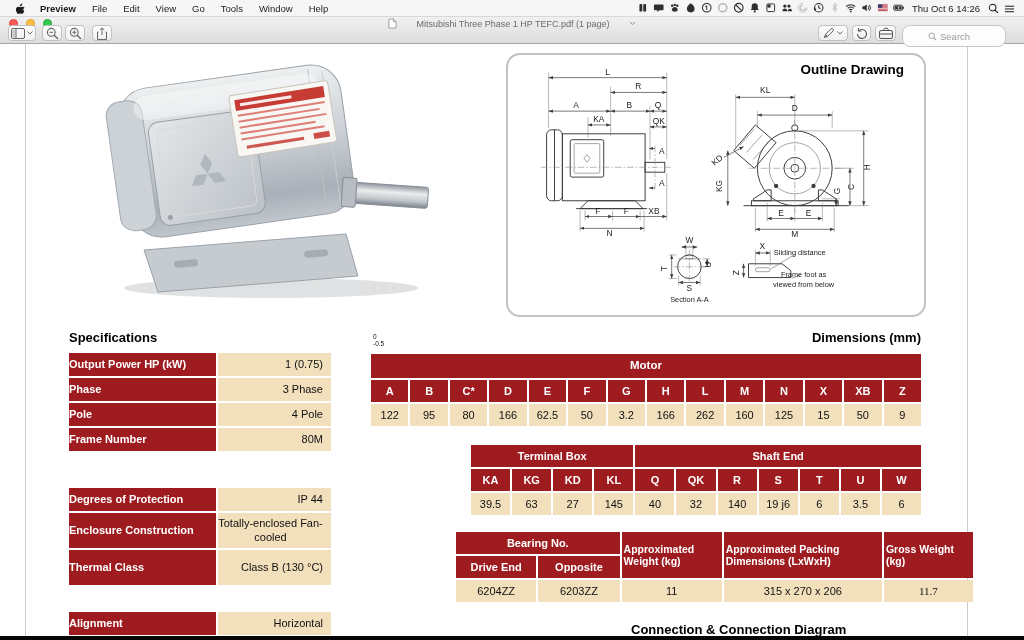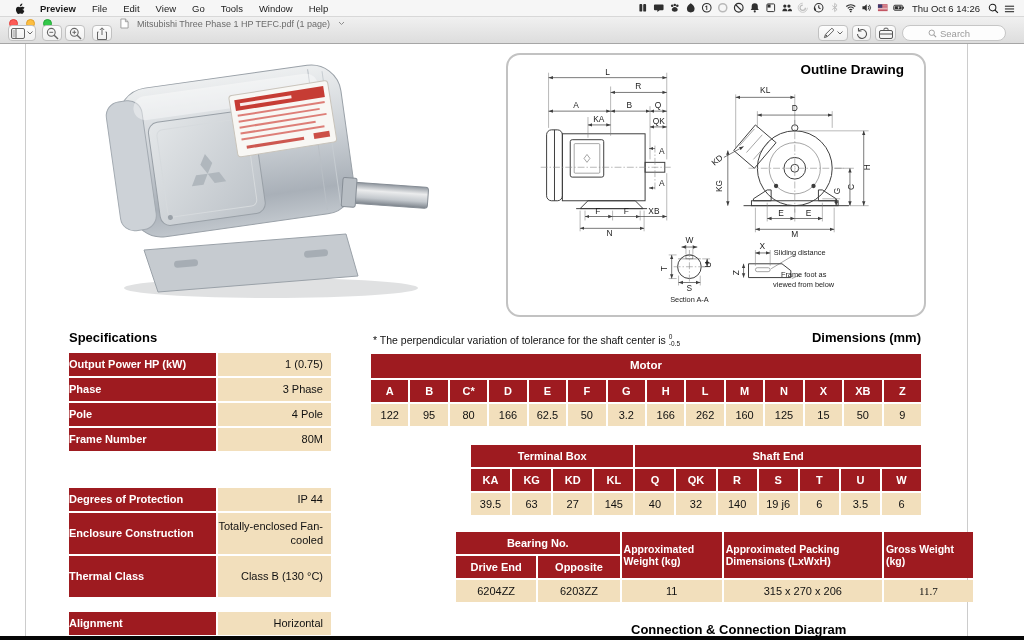--- a/index.html
+++ b/index.html
@@ -15,43 +15,43 @@
 .sicon{width:13px;height:13px;display:inline-flex;align-items:center;justify-content:center}
 .clock{font-size:9.5px;white-space:nowrap;margin:0 4px}
 
 
 .toolbar{position:absolute;top:16px;left:0;right:0;height:28px;background:linear-gradient(#f1f1f1,#dddddd);border-bottom:1px solid #a6a6a6;z-index:25}
 .tl{position:absolute;top:3px;left:9px;display:flex;gap:8px}
 .tl span{width:9px;height:9px;border-radius:50%;display:block}
 .tl-red{background:#fc5b57;border:1px solid #e1403c}
 .tl-yel{background:#fdbe40;border:1px solid #e0a02c}
 .tl-grn{background:#34c84a;border:1px solid #23a636}
-.win-title{position:absolute;top:2px;left:120px;right:120px;display:flex;align-items:center;gap:8px;font-size:9px;color:#6b6b6b;white-space:nowrap}
+.win-title{position:absolute;top:2px;left:120px;right:120px;display:flex;justify-content:center;align-items:center;gap:19px;font-size:9px;color:#6b6b6b;white-space:nowrap}
 .tbtn{position:absolute;top:9px;height:16px;border:1px solid #c1c1c1;border-radius:4px;background:linear-gradient(#fdfdfd,#f0f0f0);display:flex;align-items:center;justify-content:center;gap:2px;color:#5c5c5c}
-.search{position:absolute;top:9px;left:902px;width:104px;height:16px;border:1px solid #c6c6c6;border-radius:8px;background:#fdfdfd;display:flex;align-items:center;justify-content:center;gap:3px}
+.search{position:absolute;top:9px;left:902px;width:104px;height:22px;border:1px solid #c6c6c6;border-radius:8px;background:#fdfdfd;display:flex;align-items:center;justify-content:center;gap:3px}
 .search input{border:none;outline:none;background:transparent;font-size:9.5px;width:40px;color:#555;font-family:"Liberation Sans",sans-serif}
 .search input::placeholder{color:#9a9a9a}
 
 
 .content{position:absolute;top:44px;left:0;right:0;bottom:0;background:#fff}
 .pdf-page{position:absolute;left:25px;top:0;width:943px;height:596px;background:#fff;border-left:1px solid #ccc;border-right:1px solid #ccc}
 .bottombar{position:absolute;left:0;right:0;bottom:0;height:4px;background:#060606;z-index:40}
 
 .photo{position:absolute;left:70px;top:10px;width:340px;height:250px}
 .outline{position:absolute;left:480px;top:9px;width:420px;height:264px;border:2px solid #c2c2c2;border-radius:14px}
 .od-title{position:absolute;top:7px;right:20px;font-size:13.5px;font-weight:bold;color:#000}
 svg.drawing{position:absolute;left:0;top:0;width:100%;height:100%}
 
 .h-spec{position:absolute;left:43px;top:286px;font-size:13px;font-weight:bold}
 .spec-table{position:absolute;left:43px;width:262px;display:flex;flex-direction:column;gap:2px}
 #spec-g0{top:309px}#spec-g1{top:444px}#spec-g2{top:568px}
 .spec-row{display:flex;gap:2px;height:23px}
-.spec-row.tall{height:41px}
+.spec-row.tall{height:35px}
 .spec-label{width:147px;background:var(--maroon);color:#fff;font-weight:bold;font-size:11px;display:flex;align-items:center;line-height:1.1}
-.spec-value{flex:1;background:var(--tan);color:#111;font-size:11px;display:flex;align-items:center;justify-content:flex-end;padding-right:8px;text-align:right;line-height:1.25}
+.spec-value{flex:1;background:var(--tan);color:#111;font-size:11px;display:flex;align-items:center;justify-content:flex-end;padding-right:8px;text-align:center;line-height:1.25}
 
 .note{position:absolute;left:347px;top:289px;font-size:10.5px;color:#111;display:flex;align-items:center;gap:3px;white-space:nowrap}
 .tol{display:inline-flex;flex-direction:column;font-size:6.5px;line-height:1.1;text-align:left}
 .h-dims{position:absolute;top:286px;left:645px;width:250px;text-align:right;font-size:13px;font-weight:bold}
 
 .dim-table{position:absolute;display:grid;gap:2px;font-size:11px}
 #motor-table{left:345px;top:310px;width:550px;grid-template-columns:repeat(14,1fr);grid-template-rows:24px 22px 22px}
 #ts-table{left:445px;top:401px;width:450px;grid-template-columns:repeat(11,1fr);grid-template-rows:22px 22px 22px}
 #bearing-table{left:430px;top:488px;width:517px;grid-template-columns:73fr 74fr 91fr 144fr 81fr;grid-template-rows:22px 22px 22px}
 .dth{background:var(--maroon);color:#fff;font-weight:bold;display:flex;align-items:center;justify-content:center;line-height:1.15}
@@ -516,21 +516,20 @@
             <text x="233" y="221" class="dl" transform="rotate(-90 233 221)">Z</text>
             <text x="299" y="225" class="dl cap" text-anchor="start">Frame foot as</text>
             <text x="299" y="236" class="dl cap" text-anchor="start">viewed from below</text>
           </g>
     </svg>
     <div class="od-title">Outline Drawing</div>
   </div>
 
   <div class="h-spec">Specifications</div>
   <div class="note">
-    <span>* The perpendicular variation of tolerance for the shaft center is</span>
     <span class="tol">
       <span>0</span>
       <span>-0.5</span>
     </span>
   </div>
   <div class="h-dims">Dimensions (mm)</div>
 
   <div class="spec-table" id="spec-g0">
         <div class="spec-row">
           <div class="spec-label">Output Power HP (kW)</div>

